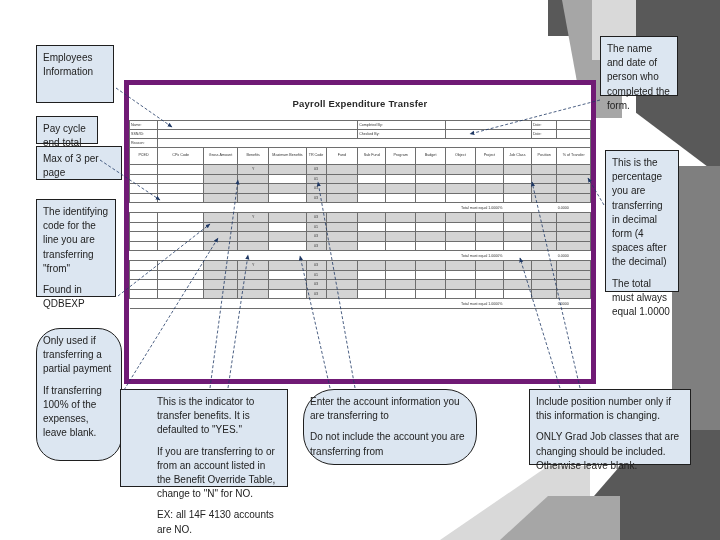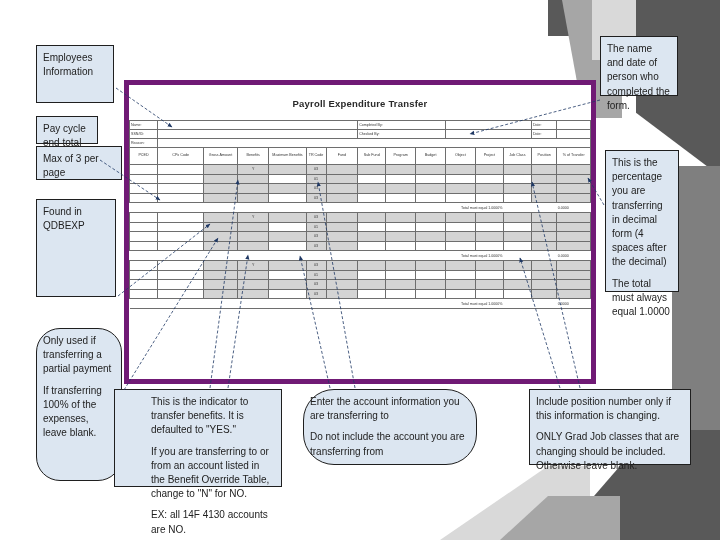--- a/index.html
+++ b/index.html
@@ -56,22 +56,22 @@
     position:absolute; background:#dce6f1; border:1px solid #1f1f1f;
     font-size:10px; line-height:1.42; color:#222; padding:5px 6px;
   }
   .callout p { margin:0; }
   .callout p + p { margin-top:7px; }
 
   #c-employees   { left:36px;  top:45px;  width:78px;  height:58px; }
   #c-paycycle    { left:36px;  top:116px; width:62px;  height:28px; }
   #c-maxof3      { left:36px;  top:146px; width:86px;  height:34px; }
   #c-identify    { left:36px;  top:199px; width:80px;  height:98px; }
-  #c-partial     { left:36px;  top:328px; width:86px;  height:153px;border-radius:24px; }
-  #c-benefitind  { left:114px; top:389px; width:168px; height:98px;padding-left:36px; }
+  #c-partial     { left:36px;  top:328px; width:86px;  height:133px;border-radius:24px; }
+  #c-benefitind  { left:120px; top:389px; width:168px; height:98px;padding-left:36px; }
   #c-accountinfo { left:303px; top:389px; width:174px; height:76px;border-radius:31px; }
   #c-position    { left:500px; top:389px; width:162px; height:76px;margin-left:29px; }
   #c-nameperson  { left:600px; top:36px;  width:78px;  height:60px; }
   #c-percentage  { left:605px; top:150px; width:74px;  height:142px; }
 
   
   #arrows { position:absolute; left:0; top:0; width:720px; height:540px; pointer-events:none; }
 </style>
 </head>
 <body>
@@ -379,20 +379,21 @@
 
 <div class="callout" id="c-paycycle">
   <p>Pay cycle end total</p>
 </div>
 
 <div class="callout" id="c-maxof3">
   <p>Max of 3 per page</p>
 </div>
 
 <div class="callout" id="c-identify">
+  <p>The identifying code for the line you are transferring "from"</p>
   <p>Found in QDBEXP</p>
 </div>
 
 <div class="callout" id="c-partial">
   <p>Only used if transferring a partial payment</p>
   <p>If transferring 100% of the expenses, leave blank.</p>
 </div>
 
 <div class="callout" id="c-benefitind">
   <p>This is the indicator to transfer benefits. It is defaulted to "YES."</p>

